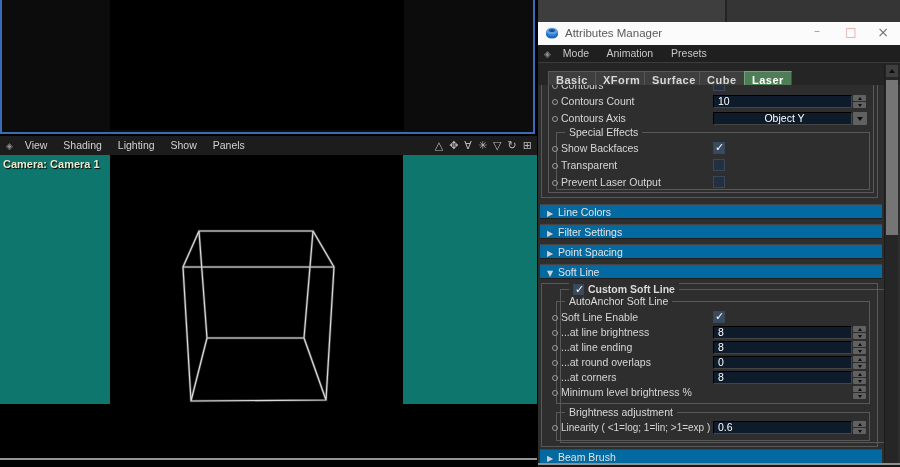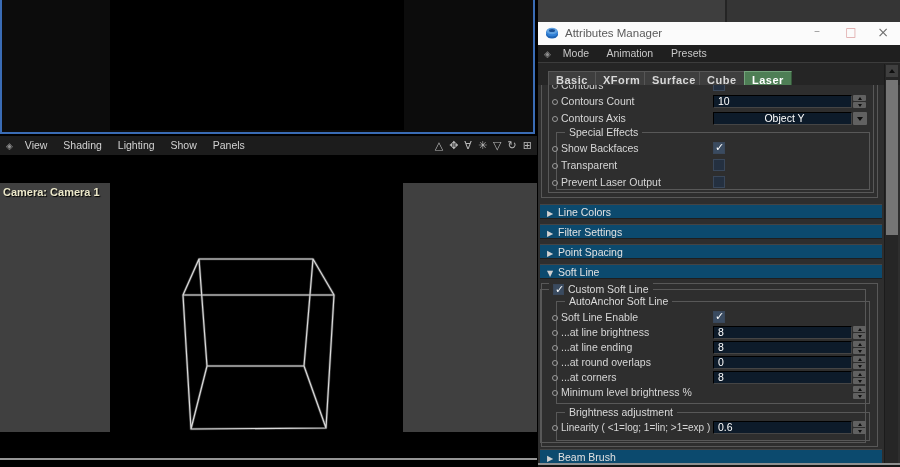--- a/index.html
+++ b/index.html
@@ -11,21 +11,21 @@
   
   #vp-top{left:0;top:0;width:535px;height:134px;background:#0c0c0c;box-sizing:border-box;
           border-left:2px solid #3a6cb5;border-right:2px solid #3a6cb5;border-bottom:2px solid #3a6cb5;}
   #vp-top .band{position:absolute;left:108px;top:0;width:294px;height:130px;background:#000;}
   #vp-menubar{left:0;top:136px;width:537px;height:19px;background:#1c1c1c;color:#d2d2d2;
               font-size:10.5px;line-height:19px;white-space:nowrap;}
   #vp-menubar .diamond{color:#8f8f8f;font-size:9px;margin:0 9px 0 6px;}
   .vmi{margin-right:13px;cursor:default;}
   #vp-icons{position:absolute;right:5px;top:0;height:19px;display:flex;gap:6px;align-items:center;
             color:#b8b8b8;font-size:11px;}
-  #vp-cam{left:0;top:155px;width:537px;height:249px;background:#404040;margin-top:28px;}
+  #vp-cam{left:0;top:155px;width:537px;height:249px;background:#0f766e;}
   #vp-cam .band{position:absolute;left:110px;top:0;width:293px;height:303px;background:#000;}
   #cam-label{position:absolute;left:3px;top:3px;font-size:11px;font-weight:bold;color:#ece8ca;
              text-shadow:1px 1px 1px #000;}
   #left-bottom-line{left:0;top:458px;width:537px;height:2px;background:#969696;}
 
   
   #backstrip{left:538px;top:0;width:362px;height:22px;background:#3e3e3e;}
   #backstrip .rightpart{position:absolute;left:189px;top:0;width:173px;height:22px;background:#353535;}
   #backstrip .divider{position:absolute;left:187px;top:0;width:2px;height:22px;background:#242424;}
 
@@ -75,21 +75,21 @@
   .sp.up{top:0;}.sp.dn{top:7px;}
   .sp .tri-up{border-bottom-width:3px;border-left-width:2.5px;border-right-width:2.5px;}
   .sp .tri-dn{border-top-width:3px;border-left-width:2.5px;border-right-width:2.5px;}
   .ddbtn{position:absolute;left:315px;top:0;width:14px;height:13px;background:#616161;border-radius:1px;display:flex;align-items:center;justify-content:center;}
   .cbx{position:absolute;left:175px;top:0;width:12px;height:12px;background:#243040;border:1px solid #39475a;box-sizing:border-box;}
   .cbx.on{background:#3a4b60;}
   .cbx.on::after{content:"✓";position:absolute;left:1px;top:-2px;color:#fff;font-size:11px;font-weight:bold;font-family:"DejaVu Sans",sans-serif;}
   .cbx.small{width:11px;height:11px;position:relative;left:0;display:inline-block;vertical-align:-2px;margin-right:4px;}
 
   
-  .sect{position:absolute;left:2px;width:342px;height:15px;background:#0c4a6e;box-sizing:border-box;
+  .sect{position:absolute;left:2px;width:342px;height:15px;background:#0369a1;box-sizing:border-box;
         border-top:1px solid #444;border-bottom:1px solid #1f1f1f;color:#e2e2e2;font-size:10.5px;
         line-height:13px;padding:1px 0 0 7px;cursor:default;white-space:nowrap;}
   .sect .arr{display:inline-block;width:11px;font-size:8px;color:#cfcfcf;}
 
   #right-bottom-line{left:538px;top:463px;width:362px;height:2px;background:#8f8f8f;}
   #right-bottom-dark{left:538px;top:465px;width:362px;height:2px;background:#161616;}
 </style>
 </head>
 <body>
 
@@ -226,21 +226,21 @@
         <span class="arr glyph">▶</span><span>Filter Settings</span>
       </div>
       <div class="sect" style="top:159px;">
         <span class="arr glyph">▶</span><span>Point Spacing</span>
       </div>
       <div class="sect" style="top:179px;">
         <span class="arr glyph">▼</span><span>Soft Line</span>
       </div>
 
       <div class="gbox" style="left:3px;top:198px;width:337px;height:164px;"></div>
-      <div class="gbox" style="left:2px;top:204px;width:326px;height:154px;">
+      <div class="gbox" style="left:22px;top:204px;width:326px;height:154px;font-weight:bold;">
         <span class="gtitle" style="left:8px;">
           <span class="cbx small on"></span><span>Custom Soft Line</span>
         </span>
       </div>
       <div class="gbox" style="left:18px;top:216px;width:314px;height:103px;">
         <span class="gtitle">AutoAnchor Soft Line</span>
       </div>
 
       <div class="prow" style="top:226px;">
         <span class="dot"></span>

